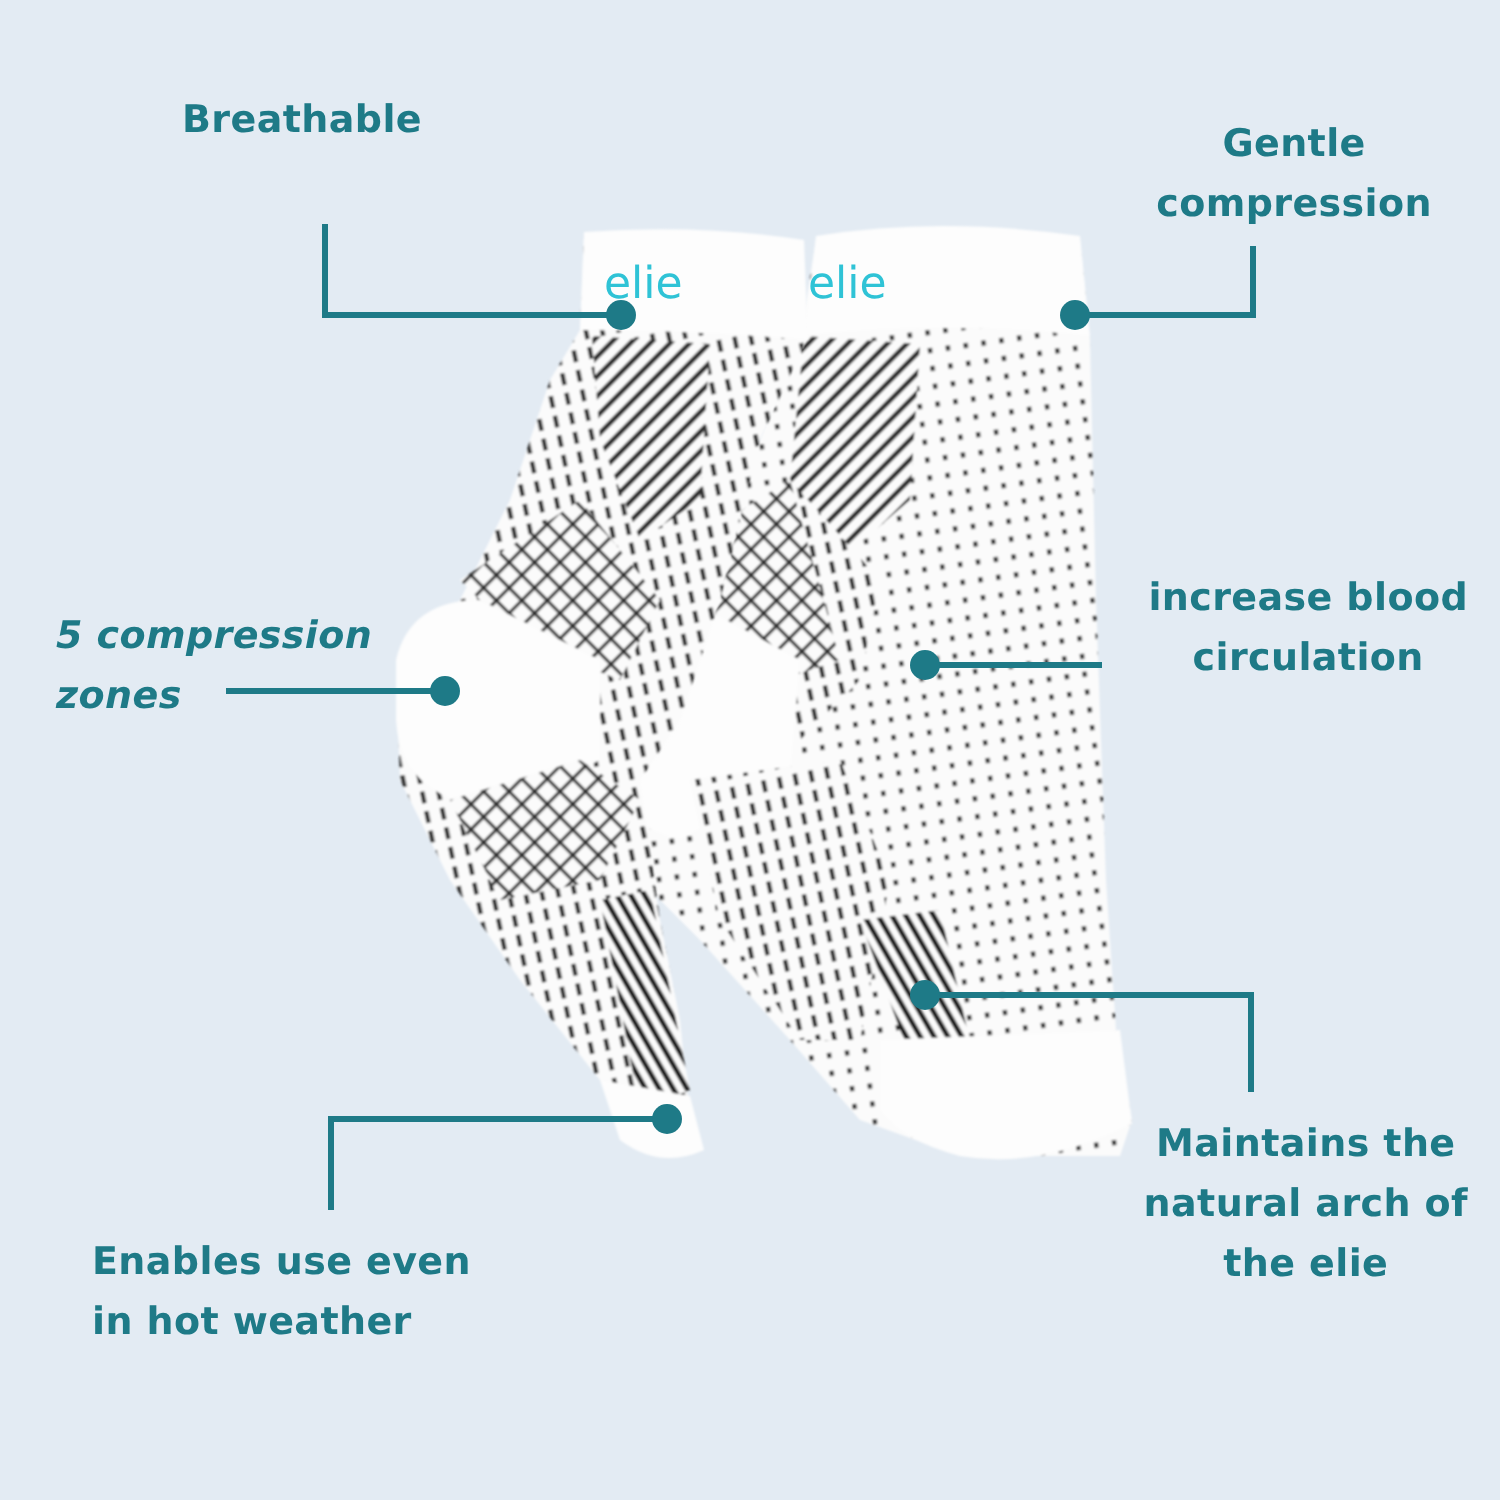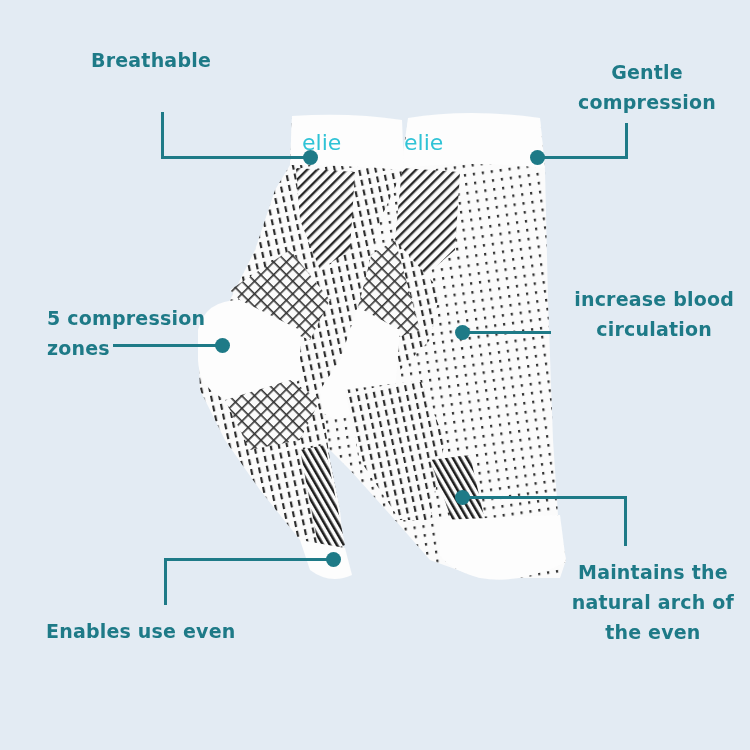--- a/index.html
+++ b/index.html
@@ -80,41 +80,42 @@
 <div class="dot" style="left:310px;top:157px;"></div>
 
 <div class="label right" style="right:34px;top:57px;">
   <span class="ln">Gentle</span>
   <span class="ln">compression</span>
 </div>
 <div class="vline" style="left:625px;top:123px;height:36px;"></div>
 <div class="hline" style="left:537px;top:156px;width:91px;"></div>
 <div class="dot" style="left:537px;top:157px;"></div>
 
-<div class="label" style="left:47px;top:303px;">
+<div class="label" style="left:28px;top:303px;font-style:italic;">
   <span class="ln">5 compression</span>
   <span class="ln">zones</span>
 </div>
 <div class="hline" style="left:113px;top:344px;width:110px;"></div>
 <div class="dot" style="left:222px;top:345px;"></div>
 
 <div class="label right" style="right:16px;top:284px;">
   <span class="ln">increase blood</span>
   <span class="ln">circulation</span>
 </div>
 <div class="hline" style="left:462px;top:331px;width:89px;"></div>
 <div class="dot" style="left:462px;top:332px;"></div>
 
 <div class="vline" style="left:624px;top:496px;height:50px;"></div>
 <div class="hline" style="left:462px;top:496px;width:165px;"></div>
 <div class="dot" style="left:462px;top:497px;"></div>
 <div class="label right" style="right:16px;top:557px;margin-left:20px;">
   <span class="ln">Maintains the</span>
   <span class="ln">natural arch of</span>
-  <span class="ln">the even</span>
+  <span class="ln">the elie</span>
 </div>
 
 <div class="hline" style="left:164px;top:558px;width:170px;"></div>
 <div class="vline" style="left:164px;top:558px;height:47px;"></div>
 <div class="dot" style="left:333px;top:559px;"></div>
 <div class="label" style="left:46px;top:616px;">
   <span class="ln">Enables use even</span>
+  <span class="ln">in hot weather</span>
 </div>
 
 </body></html>

